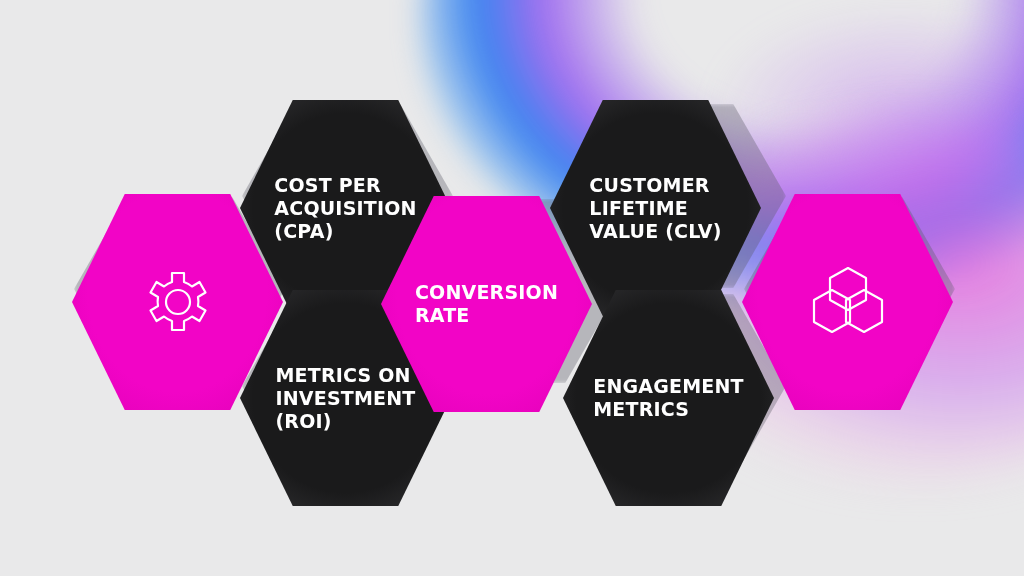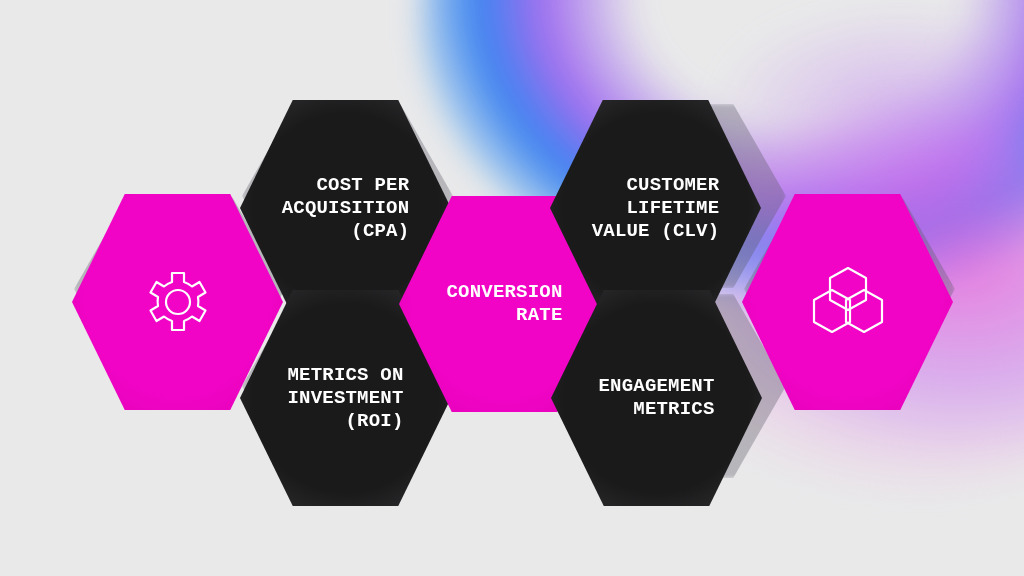--- a/index.html
+++ b/index.html
@@ -20,21 +20,21 @@
     filter:blur(20px);
   }
   .blob-lilac {
     position:absolute; left:720px; top:10px; width:360px; height:200px; border-radius:50%;
     background:radial-gradient(ellipse, rgba(200,150,240,0.6) 0%, rgba(233,233,234,0) 75%);
     filter:blur(16px);
   }
   .hex {
     position:absolute; width:211px; height:216px;
     clip-path:polygon(25% 0, 75% 0, 100% 50%, 75% 100%, 25% 100%, 0 50%);
-    display:flex; align-items:center; justify-content:center; text-align:right;font-family:Liberation Mono, monospace;
+    display:flex; align-items:center; justify-content:center; text-align:left;
   }
   .hex-shadow {
     position:absolute; width:211px; height:184px;
     clip-path:polygon(25% 0, 75% 0, 100% 50%, 75% 100%, 25% 100%, 0 50%);
     background:rgba(90,90,100,0.35); filter:blur(2px);
   }
   .pink { background:radial-gradient(ellipse at 50% 45%, #f204c6 60%, #e000b6 100%); }
   .black { background:radial-gradient(ellipse at 50% 50%, #1a1a1b 62%, #2a2a2c 85%, #3a3a3c 100%); }
   .label {
     color:#ffffff; font-weight:bold; font-size:19px; line-height:23px; letter-spacing:0.2px;
@@ -73,32 +73,32 @@
 ACQUISITION
 (CPA)</span>
 </div>
 
 <div class="hex black" style="left:240px;top:290px;">
   <span class="label">METRICS ON
 INVESTMENT
 (ROI)</span>
 </div>
 
-<div class="hex pink" style="left:399px;top:196px;">
+<div class="hex pink" style="left:381px;top:196px;">
   <span class="label">CONVERSION
 RATE</span>
 </div>
 
 <div class="hex black" style="left:550px;top:100px;">
   <span class="label">CUSTOMER
 LIFETIME
 VALUE (CLV)</span>
 </div>
 
-<div class="hex black" style="left:551px;top:290px;">
+<div class="hex black" style="left:563px;top:290px;">
   <span class="label">ENGAGEMENT
 METRICS</span>
 </div>
 
 <div class="hex pink" style="left:742px;top:194px;">
   <span class="icon">
     <svg width="84" height="80" viewBox="0 0 84 80" fill="none" stroke="#ffffff" stroke-width="2.2" stroke-linejoin="round">
       <polygon points="42,6 60,16 60,38 42,48 24,38 24,16"></polygon>
       <polygon points="26,28 44,38 44,60 26,70 8,60 8,38"></polygon>
       <polygon points="58,28 76,38 76,60 58,70 40,60 40,38"></polygon>

